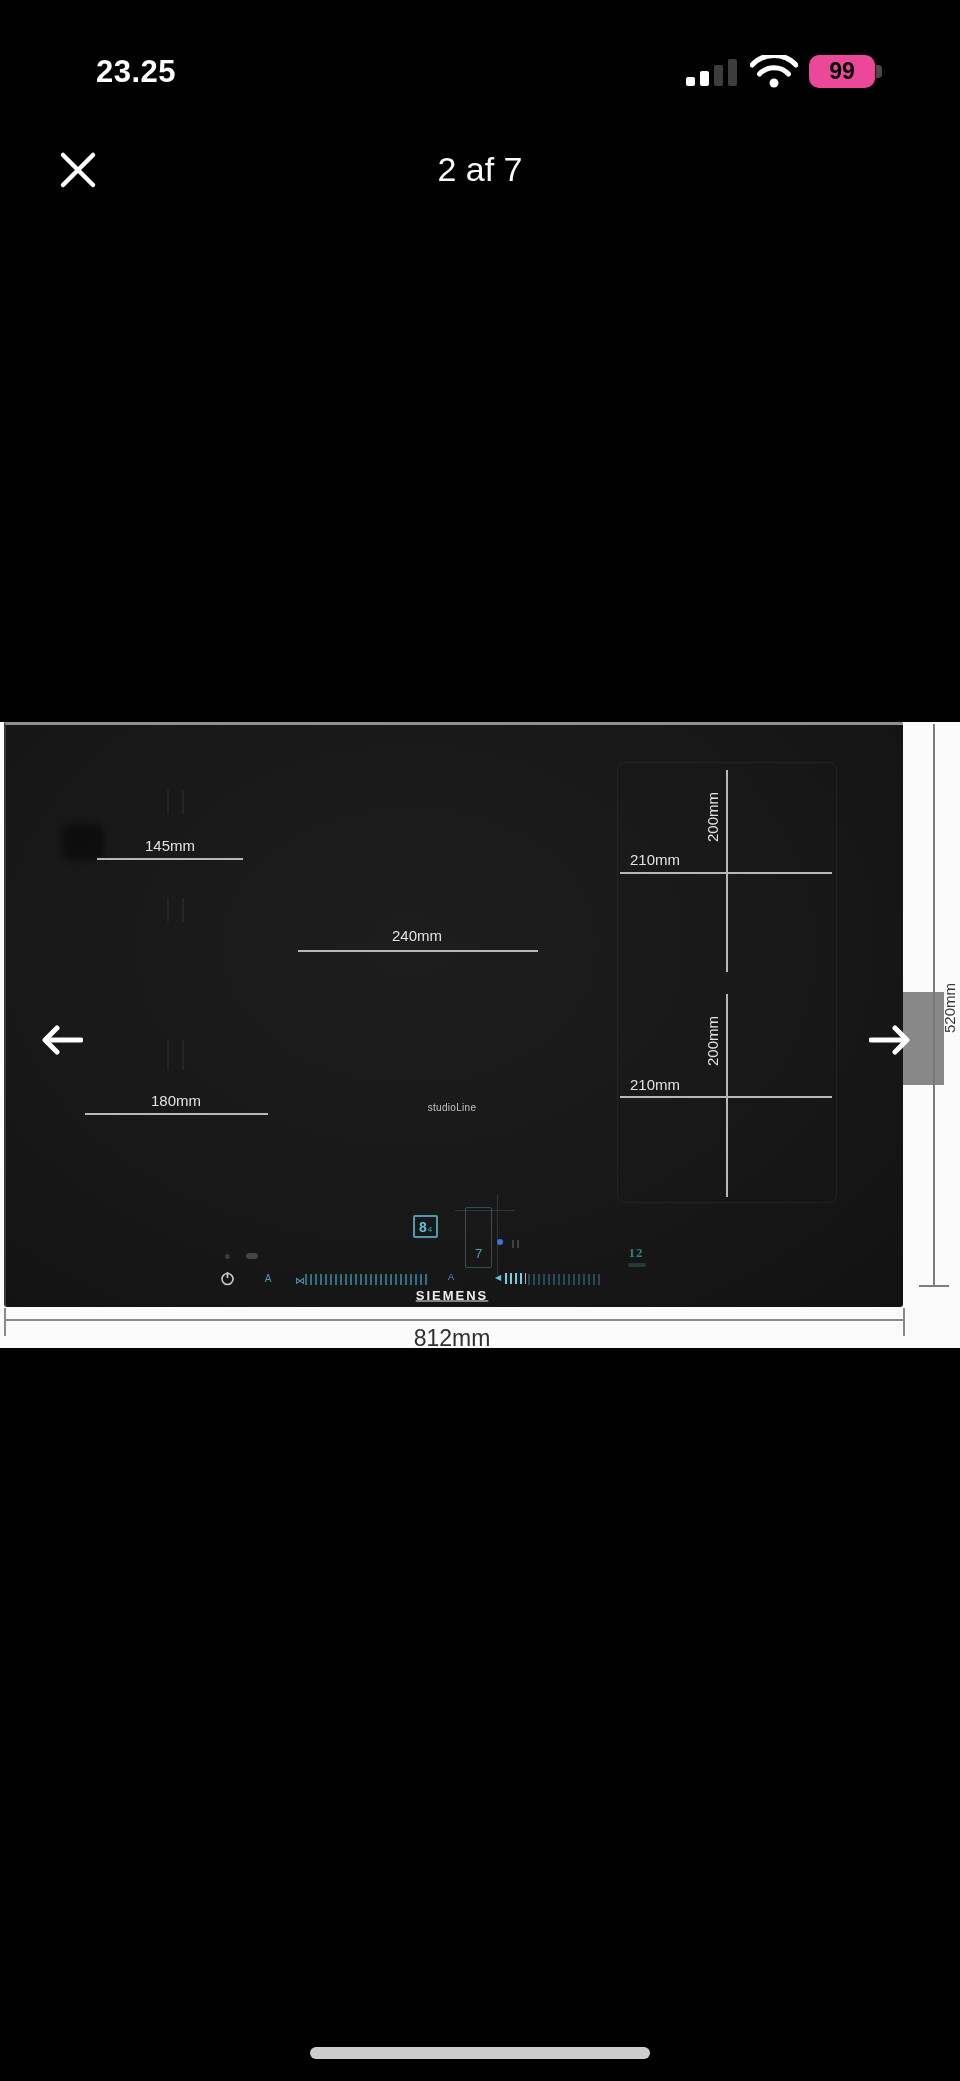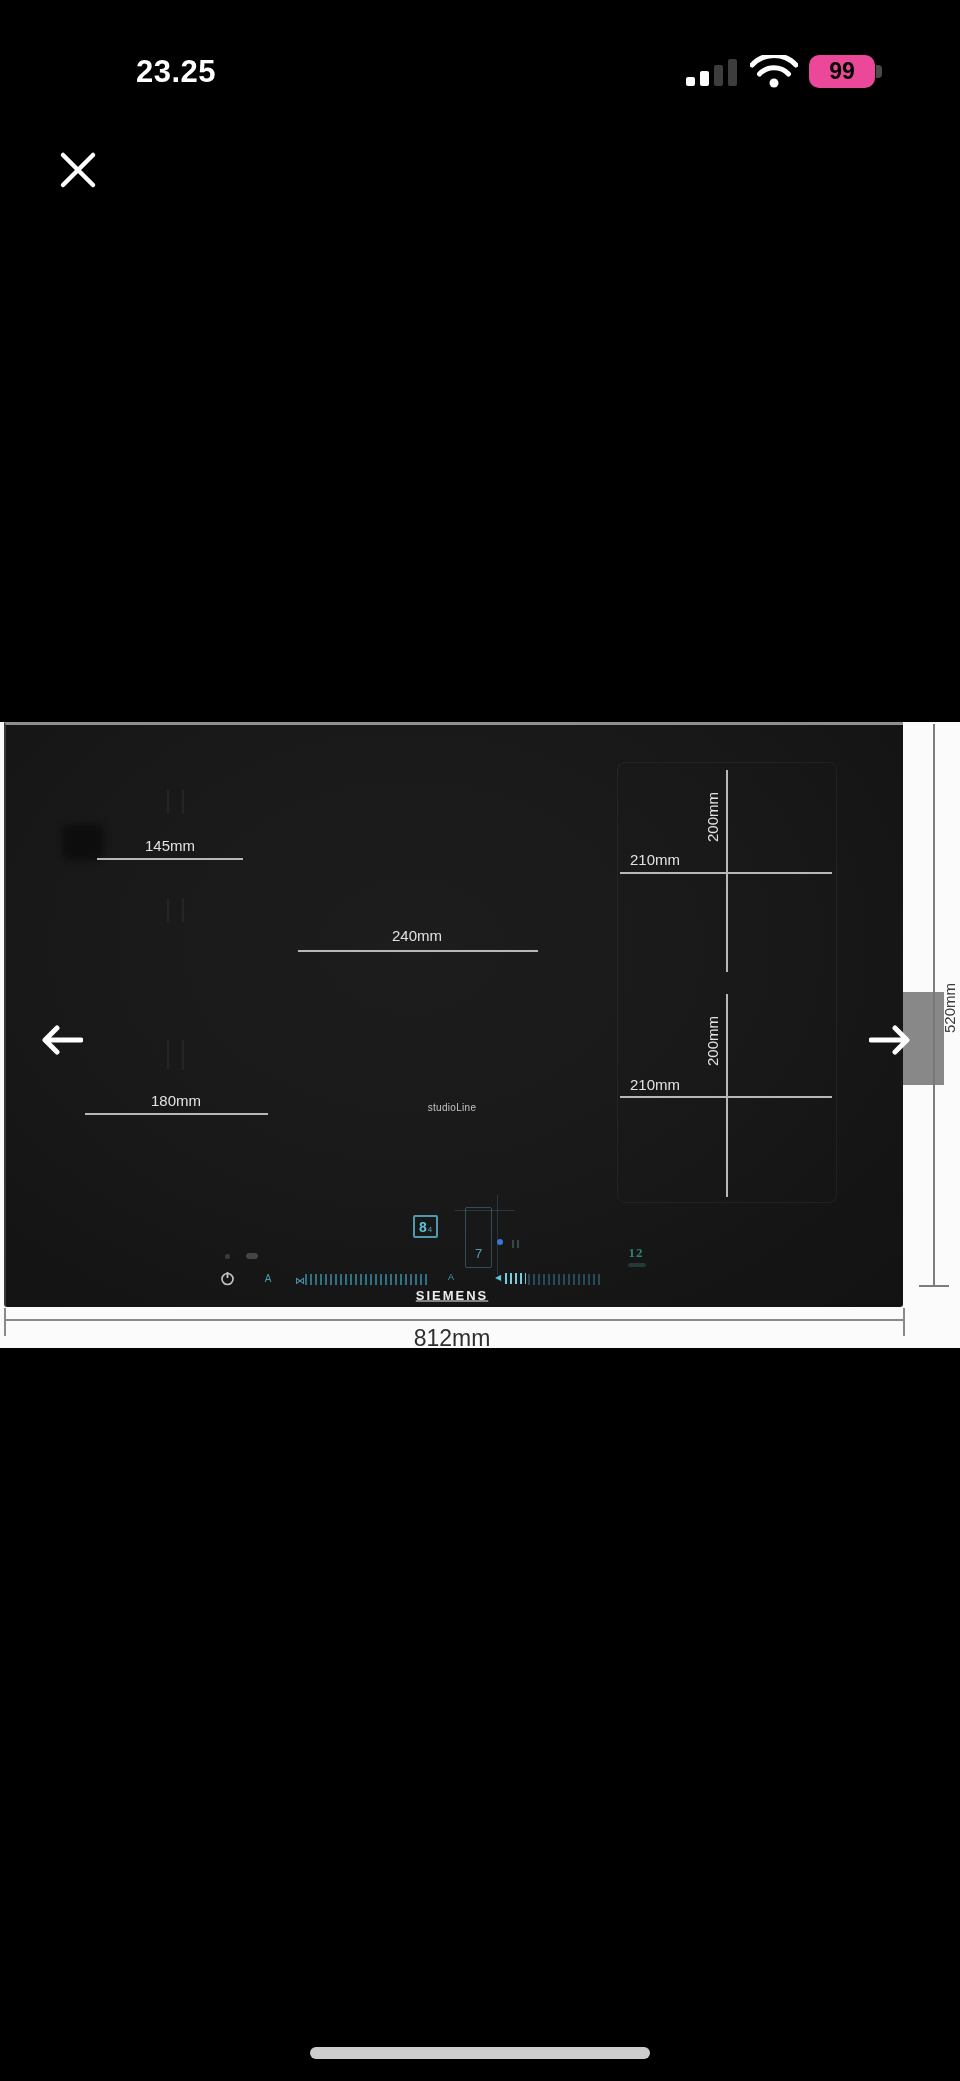--- a/index.html
+++ b/index.html
@@ -2,21 +2,21 @@
 <html><head>
 <meta charset="utf-8">
 <style>
   * { margin:0; padding:0; box-sizing:border-box; }
   html,body { background:#000; }
   body { font-family:"Liberation Sans", sans-serif; }
   .screen { position:relative; width:960px; height:2081px; background:#000; overflow:hidden; }
   .abs { position:absolute; }
 
   
-  .clock { left:96px; top:54px; width:160px; text-align:center;
+  .clock { left:96px; top:54px; width:160px; text-align:left;
            color:#fff; font-size:31px; font-weight:600; letter-spacing:.5px; }
   .sig { left:686px; top:56px; }
   .wifi { left:750px; top:55px; }
   .battery { left:809px; top:55px; width:66px; height:33px; background:#ec4899; border-radius:10px;
              display:flex; align-items:center; justify-content:center;
              color:#000; font-size:23px; font-weight:700; }
   .battery-nub { left:876px; top:65px; width:6px; height:13px; background:#4a4a4a;
                  border-radius:0 4px 4px 0; }
 
   
@@ -128,20 +128,21 @@
   <div class="abs battery">
     <span>99</span>
   </div>
   <div class="abs battery-nub"></div>
 
   <button class="abs close-btn">
     <svg width="40" height="40" viewBox="0 0 40 40">
       <path d="M5 5 L35 35 M35 5 L5 35" stroke="#fff" stroke-width="4.5" stroke-linecap="round"></path>
     </svg>
   </button>
+  <div class="abs page-title">2 af 7</div>
 
   <div class="abs photo">
     <div class="abs hob"></div>
   </div>
 
   <div class="abs flexrect"></div>
   <div class="abs smudge"></div>
   <div class="abs ztick" style="left:167px;top:790px;height:24px"></div>
   <div class="abs ztick" style="left:182px;top:790px;height:24px"></div>
   <div class="abs ztick" style="left:167px;top:898px;height:24px"></div>

